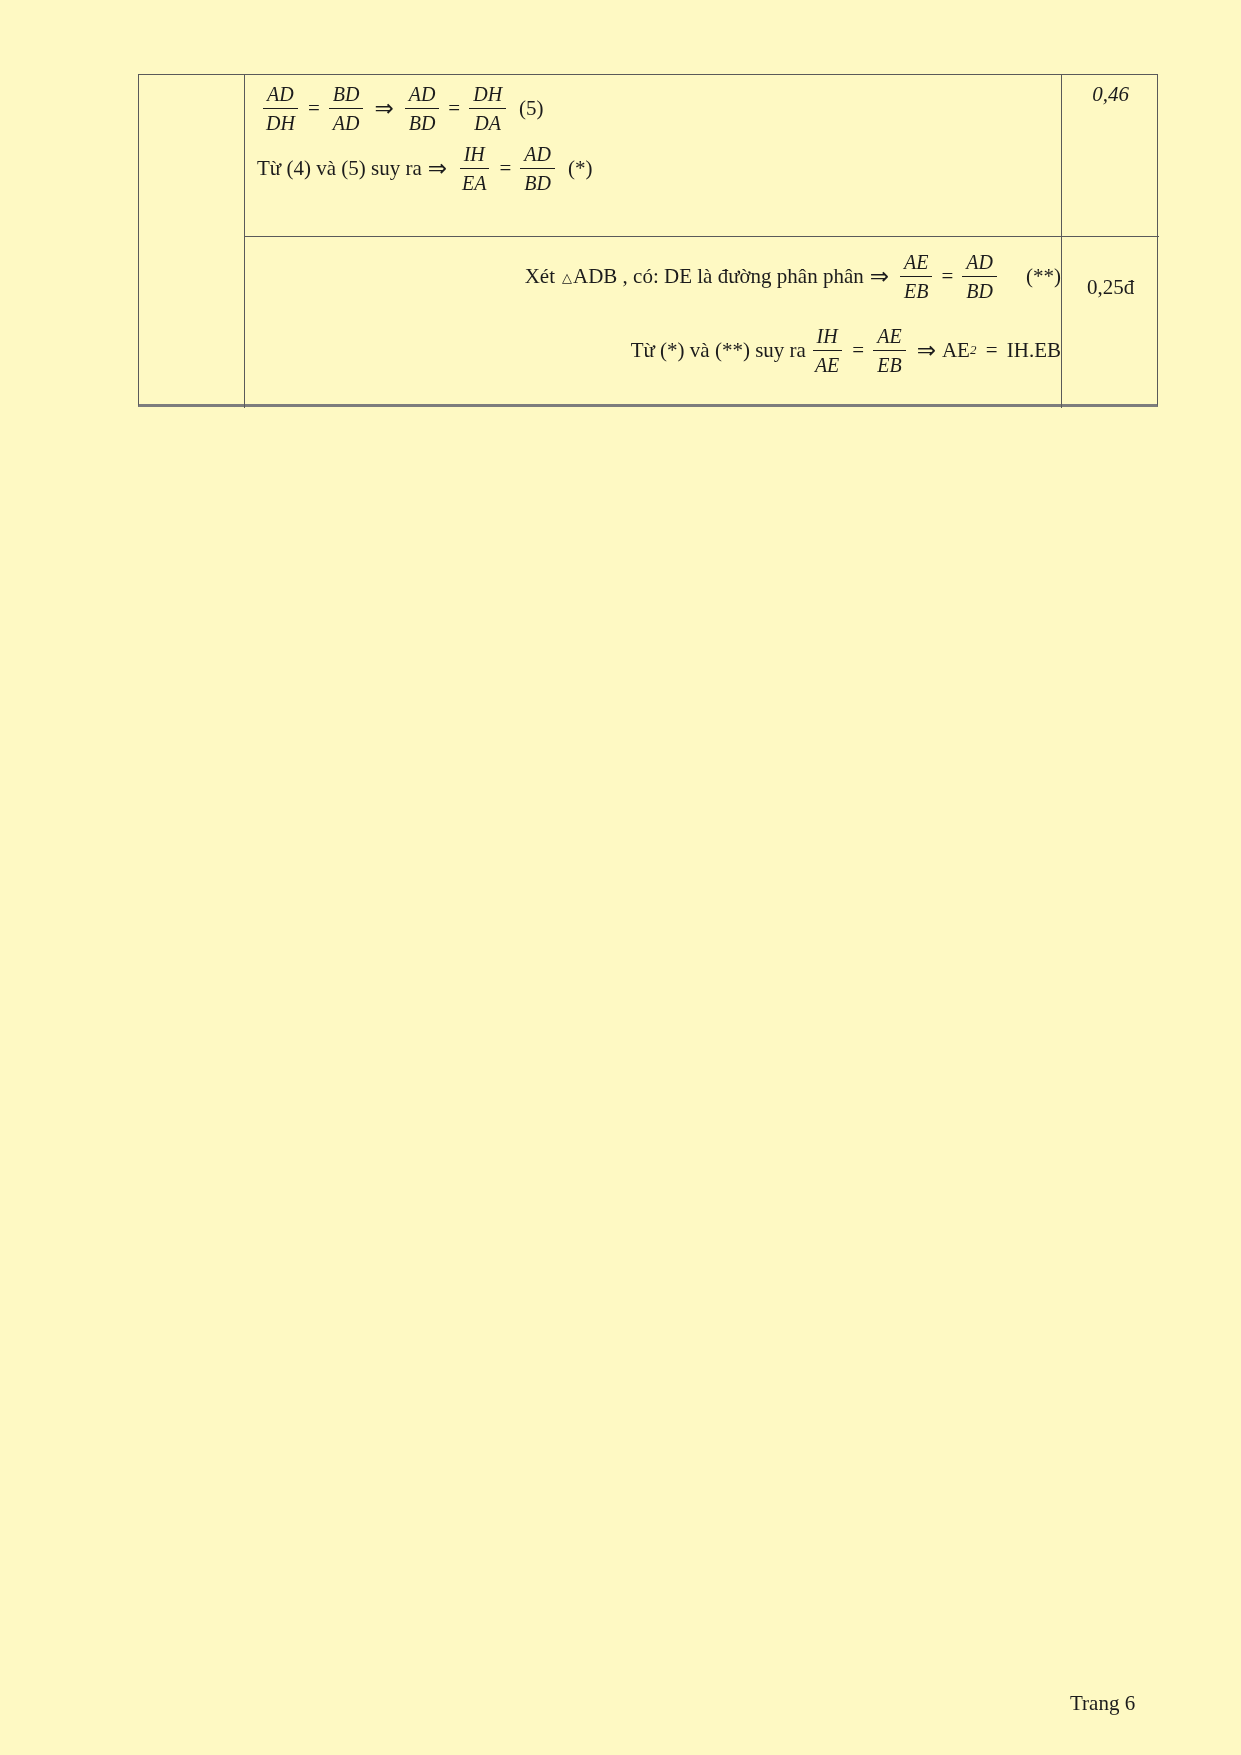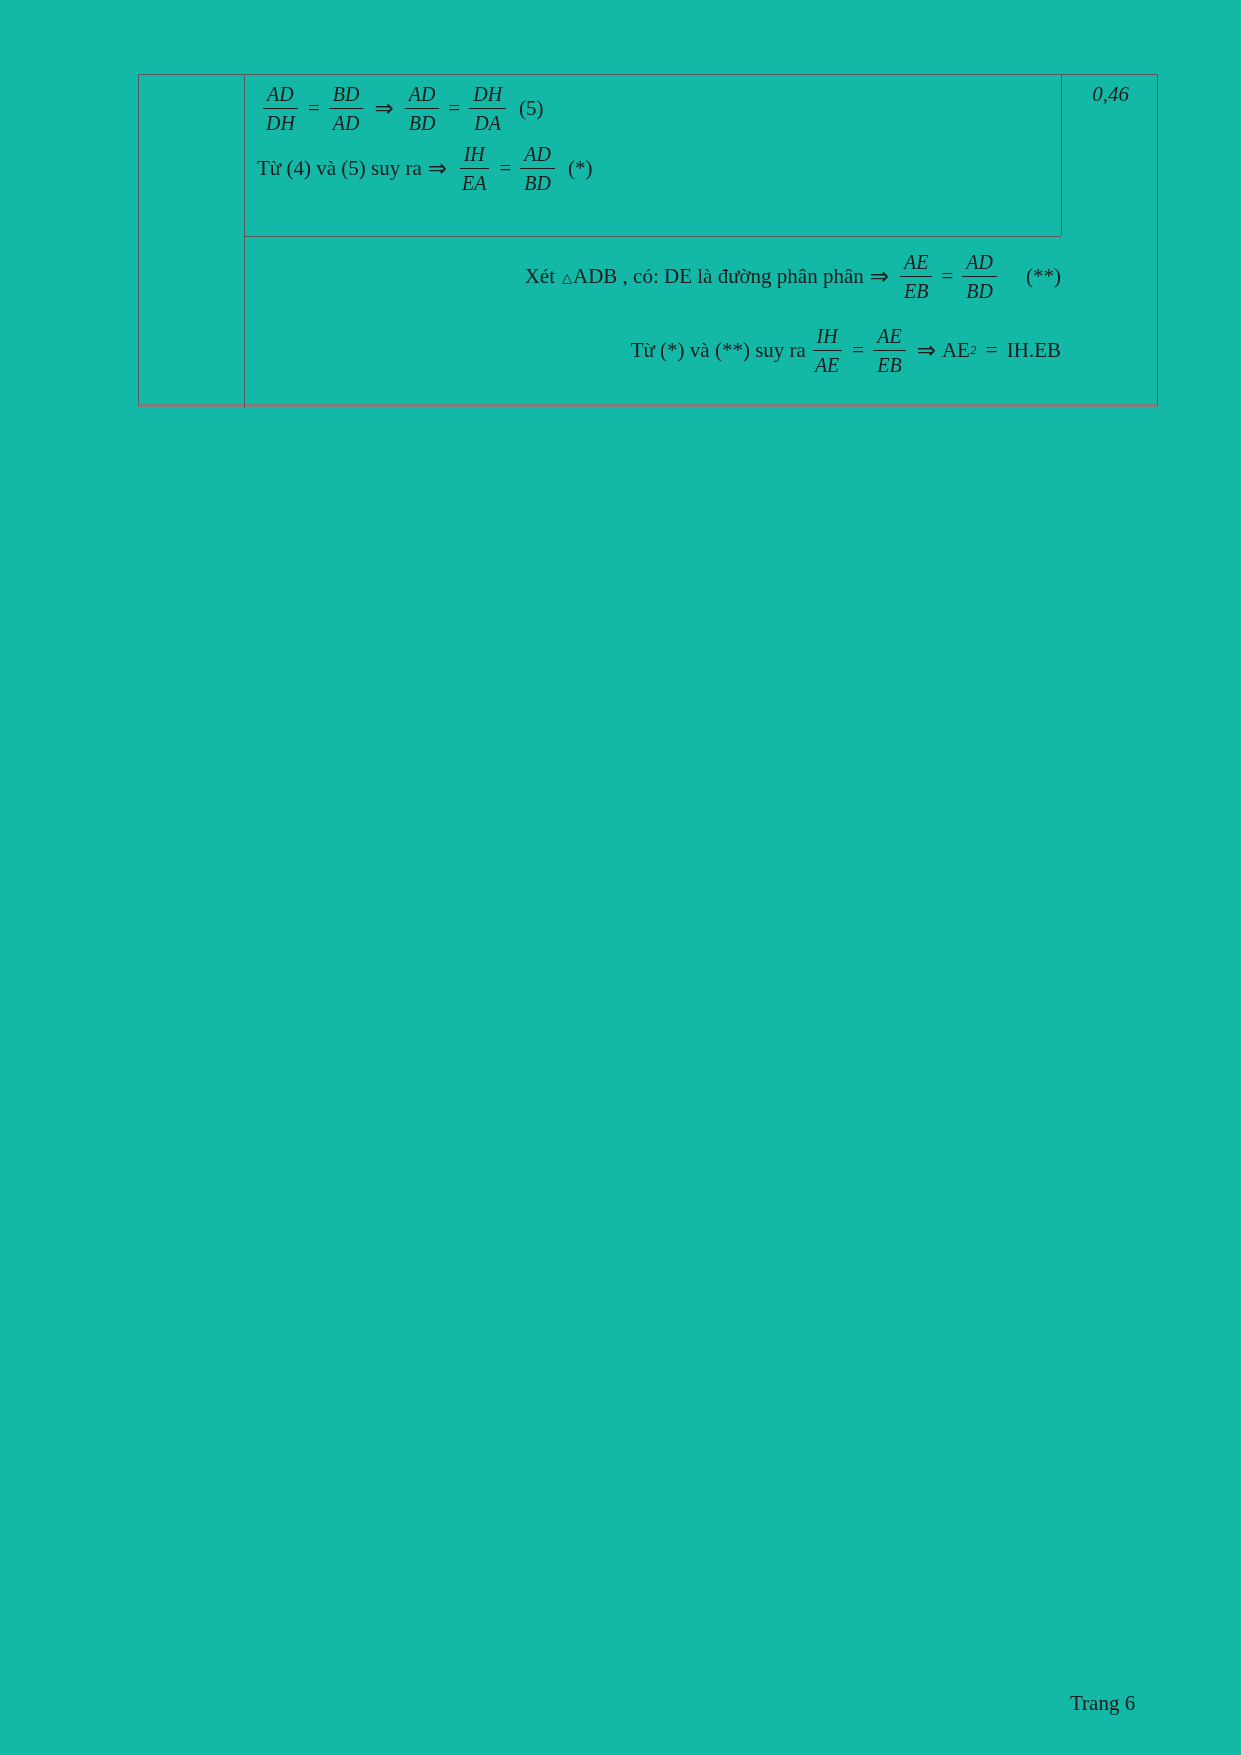--- a/index.html
+++ b/index.html
@@ -3,21 +3,21 @@
 <meta charset="utf-8">
 <style>
   * { margin: 0; padding: 0; box-sizing: border-box; }
   html, body {
     width: 1241px; height: 1755px;
     background: #ffffff;
     font-family: "Liberation Serif", "DejaVu Serif", serif;
     color: #1c1c1c;
     overflow: hidden;
   }
-  .page { position: relative; width: 1241px; height: 1755px; background: #14b8a6; }
+  .page { position: relative; width: 1241px; height: 1755px; background: #fef9c3; }
 
   
   .doc-table {
     position: absolute;
     left: 138px; top: 74px;
     width: 1020px; height: 333px;
     display: grid;
     grid-template-columns: 106px 816px 98px;
     grid-template-rows: 161px 172px;
     border-top: 1px solid #5a5a5a;
@@ -129,18 +129,21 @@
       <div class="mline">
         <span>Từ (*) và (**) suy ra</span>
         <span class="frac"><span class="num">IH</span><span class="den">AE</span></span>
         <span class="op">=</span>
         <span class="frac"><span class="num">AE</span><span class="den">EB</span></span>
         <span class="arrow">⇒</span>
         <span class="it">AE</span><sup class="exp">2</sup><span class="op"> = </span><span class="it">IH.EB</span>
       </div>
     </div>
 
+    <div class="cell-s2">
+      <span class="score">0,25đ</span>
+    </div>
 
   </div>
 
   <div class="footer">Trang 6</div>
 
 </div>
 
 </body></html>

